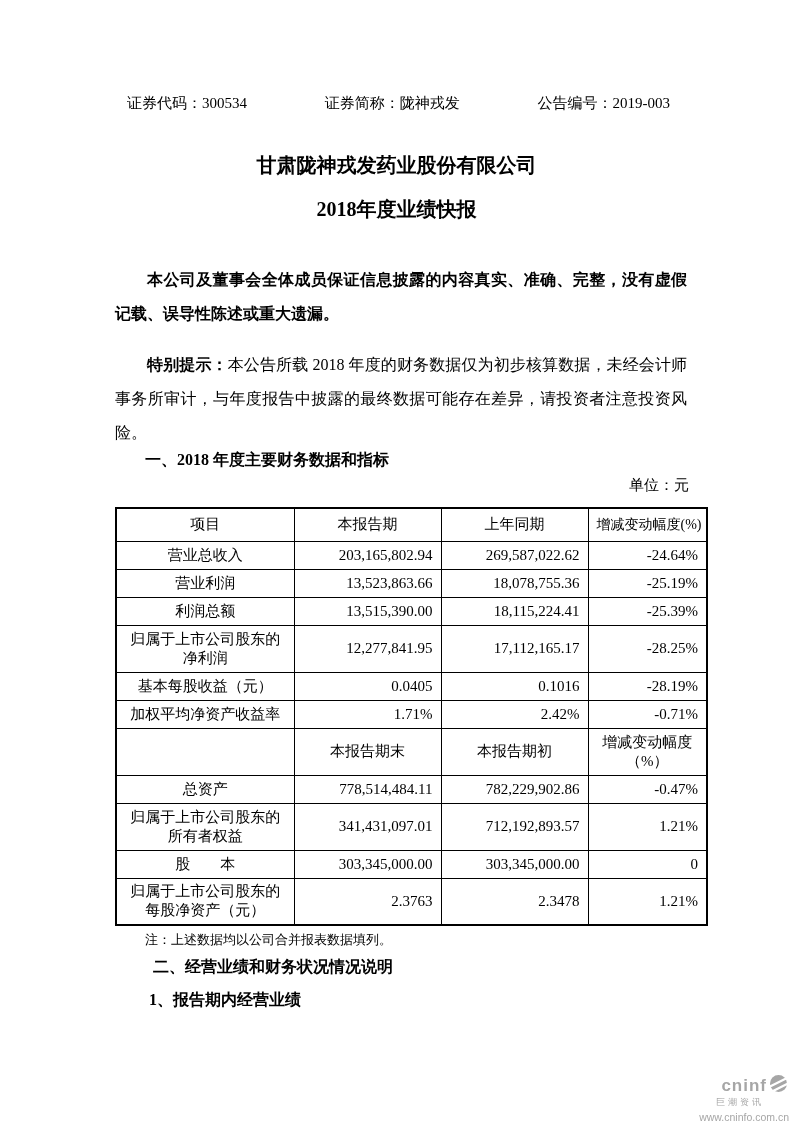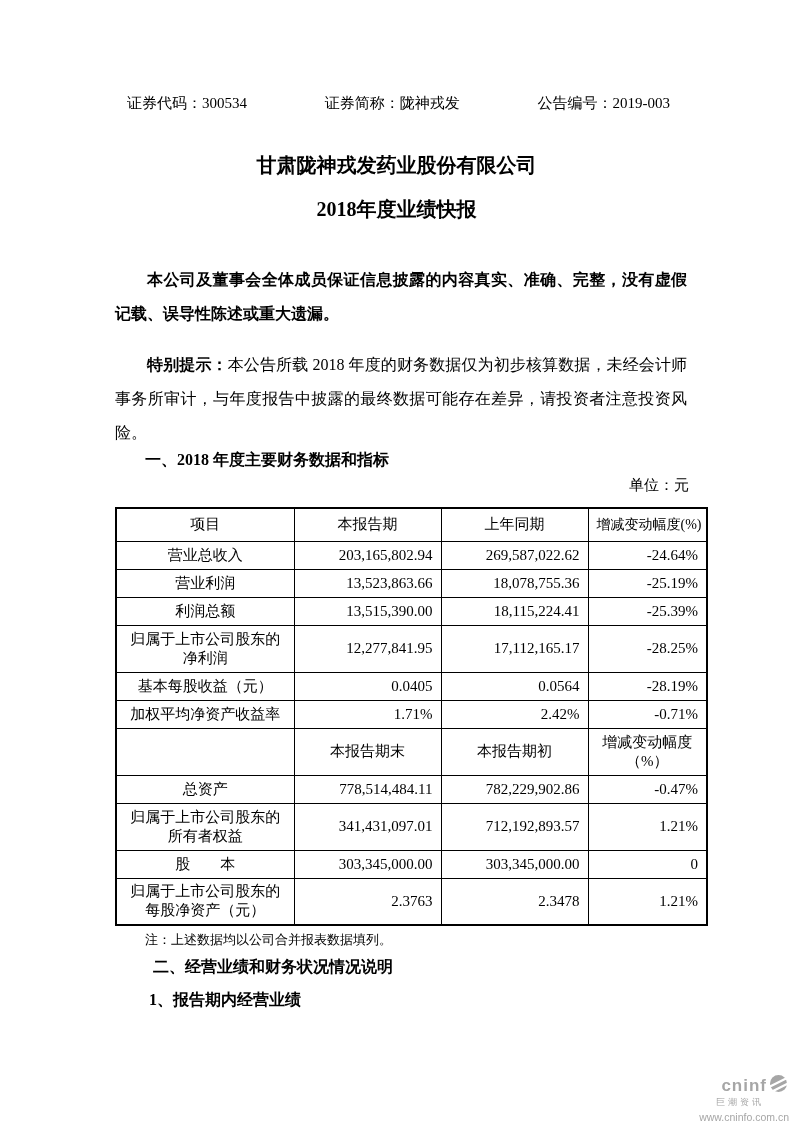--- a/index.html
+++ b/index.html
@@ -135,21 +135,21 @@
       </tr>
       <tr class="row-d">
         <td class="c-item">归属于上市公司股东的净利润</td>
         <td class="c-num">12,277,841.95</td>
         <td class="c-num">17,112,165.17</td>
         <td class="c-num">-28.25%</td>
       </tr>
       <tr class="row-s">
         <td class="c-item">基本每股收益（元）</td>
         <td class="c-num">0.0405</td>
-        <td class="c-num">0.0564</td>
+        <td class="c-num">0.1016</td>
         <td class="c-num">-28.19%</td>
       </tr>
       <tr class="row-s">
         <td class="c-item">加权平均净资产收益率</td>
         <td class="c-num">1.71%</td>
         <td class="c-num">2.42%</td>
         <td class="c-num">-0.71%</td>
       </tr>
       <tr class="row-d">
         <td class="c-head"></td>

